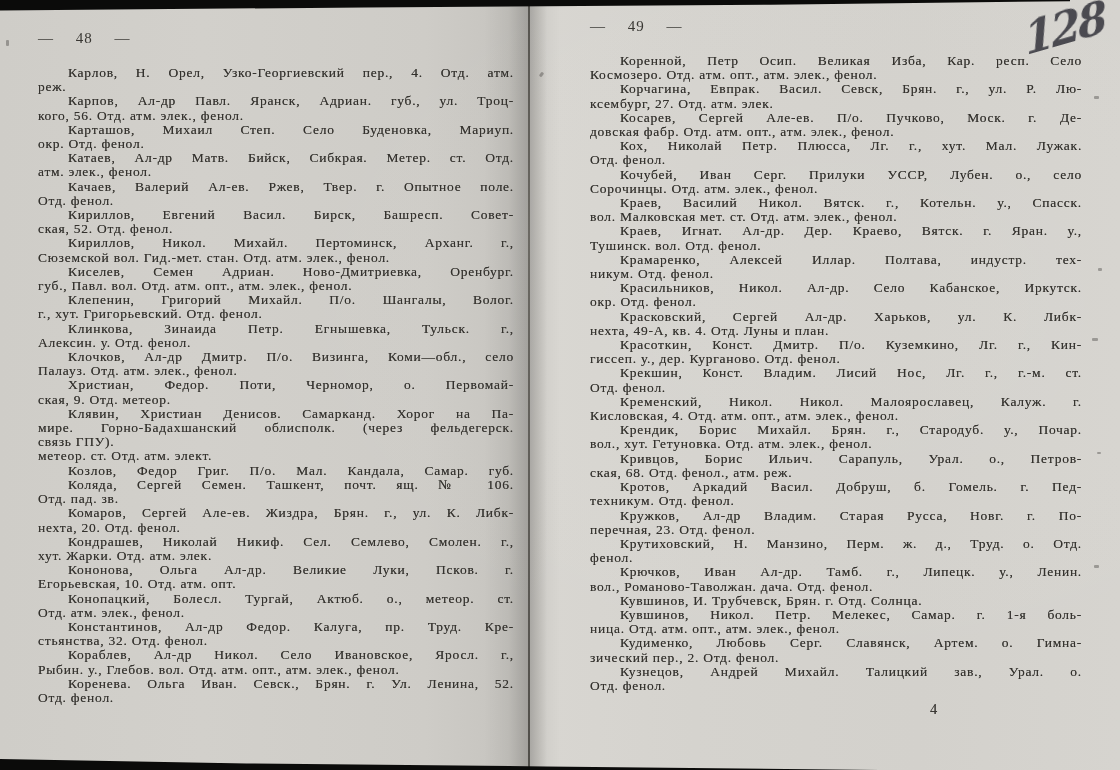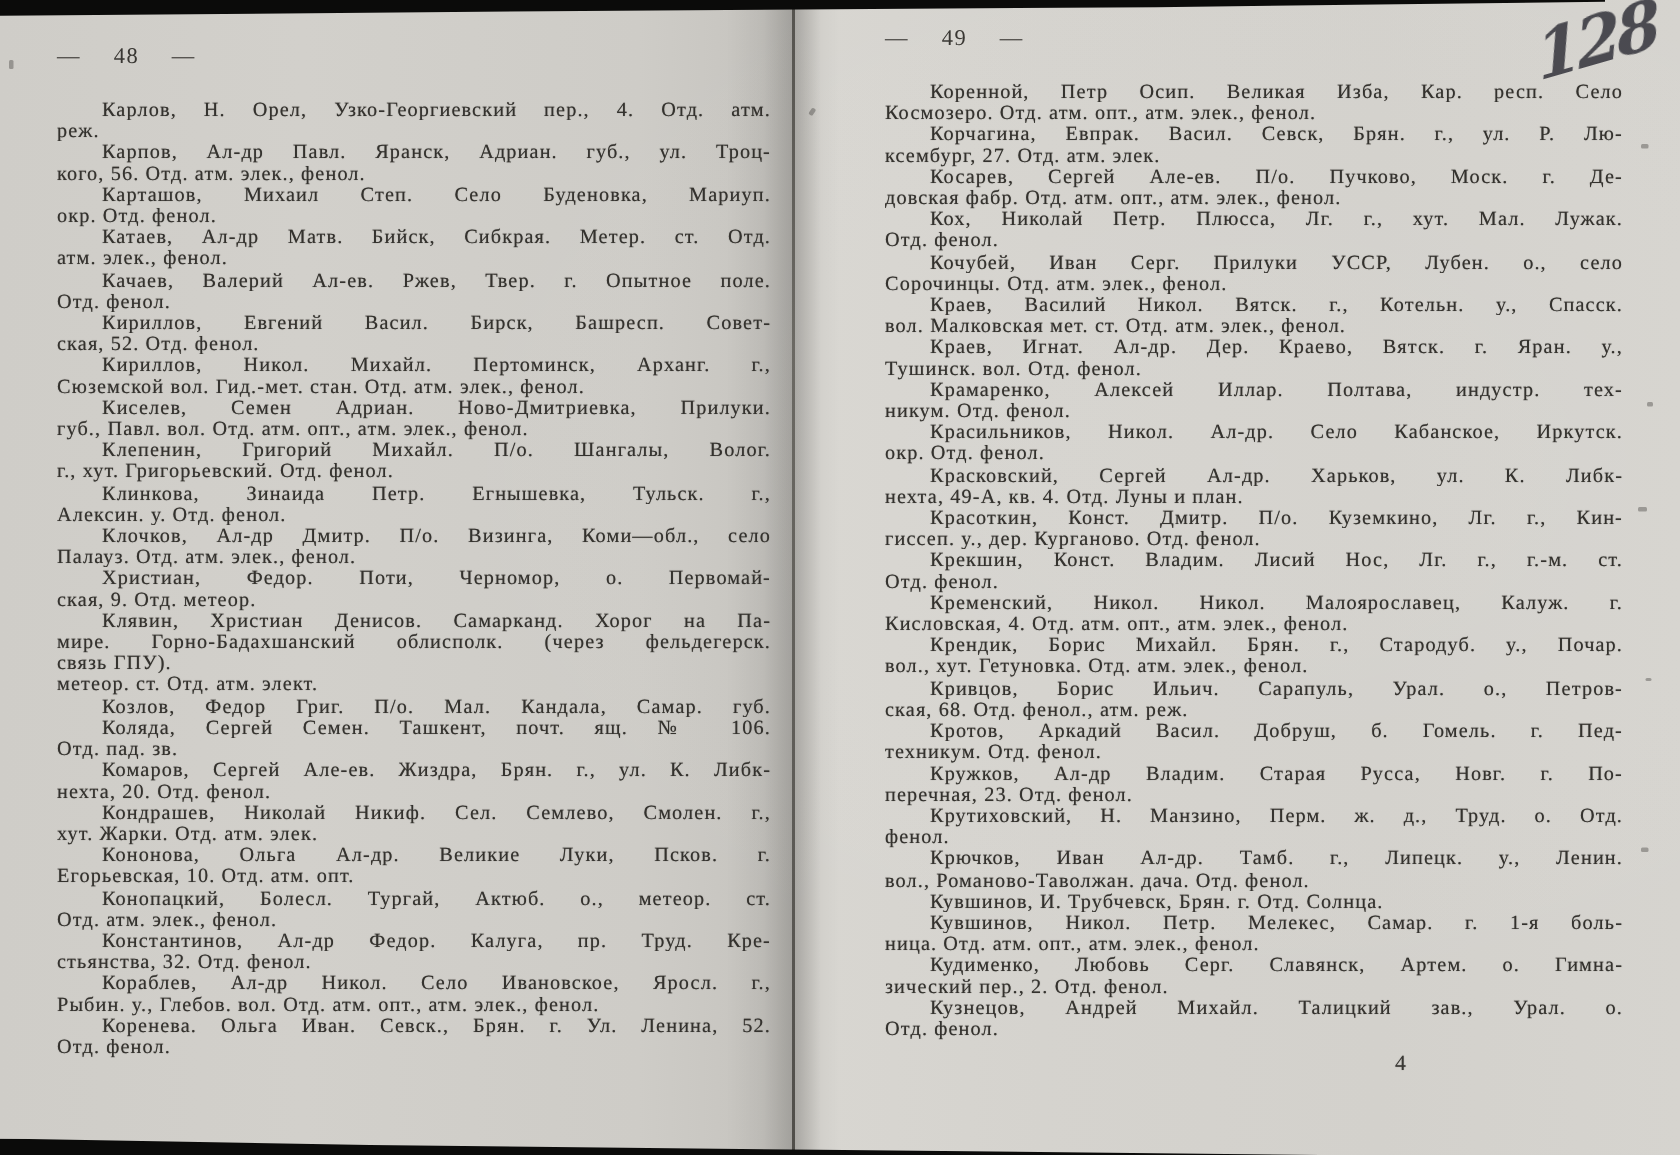--- a/index.html
+++ b/index.html
@@ -104,21 +104,21 @@
         </div>
         <div class="entry">
           <div class="line first j">Кириллов, Евгений Васил. Бирск, Башресп. Совет-</div>
           <div class="line">ская, 52. Отд. фенол.</div>
         </div>
         <div class="entry">
           <div class="line first j">Кириллов, Никол. Михайл. Пертоминск, Арханг. г.,</div>
           <div class="line">Сюземской вол. Гид.-мет. стан. Отд. атм. элек., фенол.</div>
         </div>
         <div class="entry">
-          <div class="line first j">Киселев, Семен Адриан. Ново-Дмитриевка, Прилуки.</div>
+          <div class="line first j">Киселев, Семен Адриан. Ново-Дмитриевка, Оренбург.</div>
           <div class="line">губ., Павл. вол. Отд. атм. опт., атм. элек., фенол.</div>
         </div>
         <div class="entry">
           <div class="line first j">Клепенин, Григорий Михайл. П/о. Шангалы, Волог.</div>
           <div class="line">г., хут. Григорьевский. Отд. фенол.</div>
         </div>
         <div class="entry">
           <div class="line first j">Клинкова, Зинаида Петр. Егнышевка, Тульск. г.,</div>
           <div class="line">Алексин. у. Отд. фенол.</div>
         </div>

